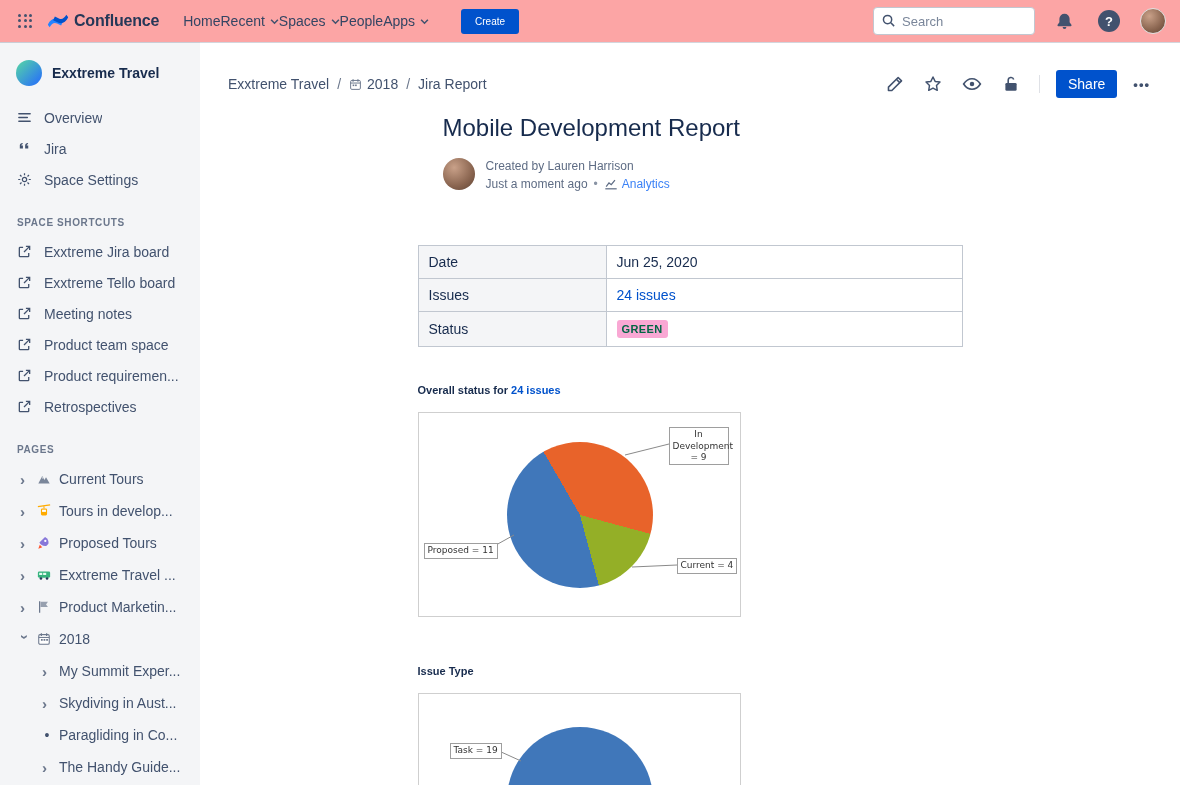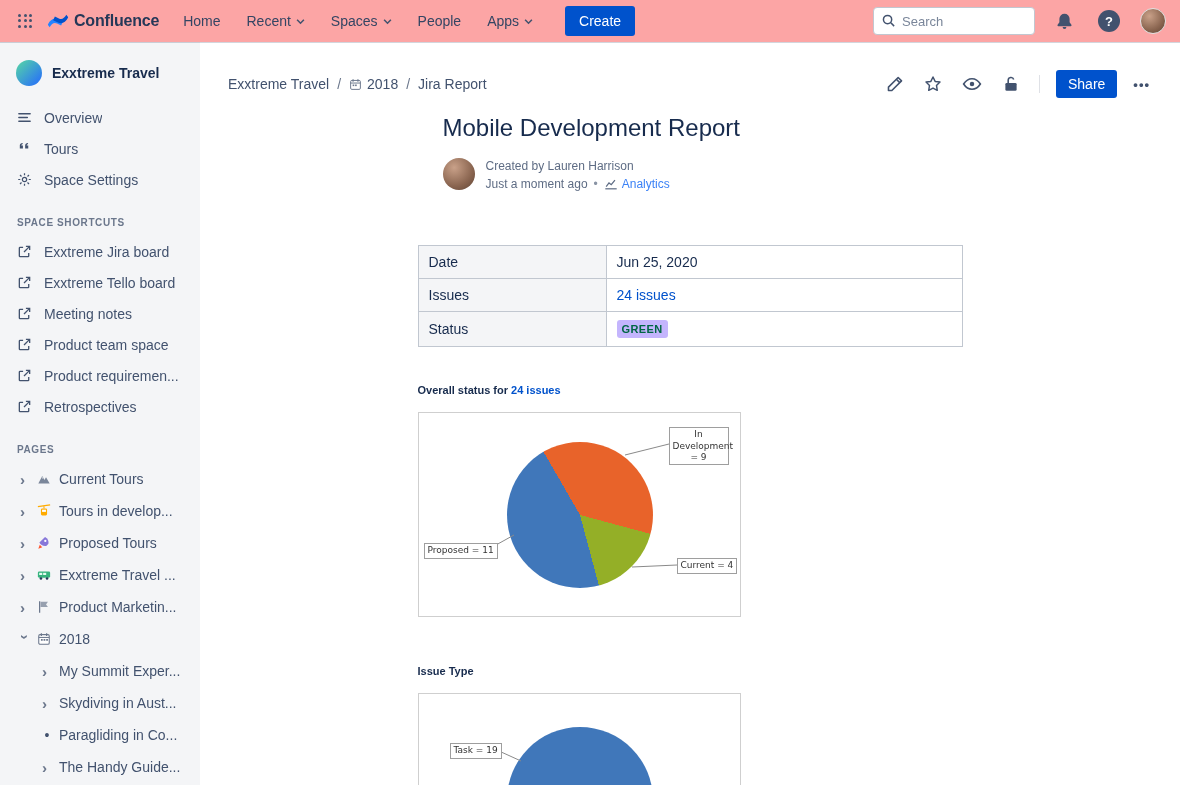--- a/index.html
+++ b/index.html
@@ -13,24 +13,24 @@
     position:absolute; top:0; left:0; width:1180px; height:42px; background:#fca5a5;
     display:flex; align-items:center; justify-content:space-between;
     padding:0 14px; box-shadow:0 1px 0 rgba(9,30,66,.18); z-index:30;
   }
   .nav-left { display:flex; align-items:center; gap:10px; }
   .icon-btn { background:none; border:none; padding:4px; cursor:pointer; display:flex; align-items:center; border-radius:3px; }
   .grid-icon { width:15px; height:15px; display:grid; grid-template-columns:repeat(3,1fr); gap:2px; }
   .grid-icon i { width:3px; height:3px; background:#42526E; border-radius:50%; }
   .logo { display:flex; align-items:center; gap:5px; text-decoration:none; margin-right:14px; cursor:pointer; }
   .logo-text { font-size:16px; font-weight:700; color:#253858; letter-spacing:-0.2px; }
-  .nav-links { display:flex; align-items:center; gap:26px; margin-right:22px; }
+  .nav-links { display:flex; align-items:center; margin-right:22px; }
   .nav-link { display:flex; align-items:center; gap:5px; font-size:14px; font-weight:500; color:#344563; text-decoration:none; cursor:pointer; }
   .create-btn {
-    background:#0052CC; color:#fff; border:none; border-radius:3px; font-size:14px; font-weight:500;
+    background:#0052CC; color:#fff; border:none; border-radius:3px; font-size:10px; font-weight:500;
     padding:7px 14px; cursor:pointer; font-family:inherit;
   }
   .nav-right { display:flex; align-items:center; gap:16px; }
   .search-wrap { position:relative; }
   .search-input {
     width:162px; height:28px; border:1px solid #C1C7D0; border-radius:4px; padding:0 8px 0 28px;
     font-size:13px; color:#172B4D; font-family:inherit; outline:none; background:#fff;
   }
   .search-input::placeholder { color:#7A869A; }
   .search-icon { position:absolute; left:8px; top:6px; }
@@ -77,21 +77,21 @@
   .byline-avatar { width:32px; height:32px; border-radius:50%; background:radial-gradient(circle at 35% 30%, #c9a189, #8a6550 60%, #5e4334); flex:none; }
   .byline-texts { font-size:12px; color:#5E6C84; line-height:16px; padding-top:0; }
   .byline-row2 { display:flex; align-items:center; gap:6px; margin-top:2px; }
   .byline-sep { color:#8993A4; }
   .analytics { display:flex; align-items:center; gap:4px; cursor:pointer; color:#3b82f6; }
 
   table.info { border-collapse:collapse; margin:53px 0 0 0; width:545px; }
   table.info td { border:1px solid #C1C7D0; font-size:14px; padding:8px 10px; }
   td.hcell { width:188px; background:#F4F5F7; color:#172B4D; }
   .cell-link { color:#0052CC; text-decoration:none; cursor:pointer; }
-  .lozenge { display:inline-block; background:#c4b5fd; color:#006644; font-size:11px; font-weight:700; letter-spacing:.4px; padding:2px 5px; border-radius:3px; line-height:1.3; }
+  .lozenge { display:inline-block; background:#f9a8d4; color:#006644; font-size:11px; font-weight:700; letter-spacing:.4px; padding:2px 5px; border-radius:3px; line-height:1.3; }
 
   .sec-heading { font-size:11px; font-weight:700; color:#172B4D; margin:37px 0 0 0; }
   .sec-heading .h-link { color:#0052CC; text-decoration:none; cursor:pointer; }
 
   .chart-box { width:323px; height:205px; border:1px solid #CFCFCF; position:relative; margin-top:16px; background:#fff; }
   .pie { position:absolute; width:146px; height:146px; border-radius:50%; }
   .pie1 { left:88px; top:29px; }
   .pie2 { left:88px; top:33px; }
   .callout {
     position:absolute; background:#fff; border:1px solid #9e9e9e; color:#333;
@@ -191,21 +191,21 @@
         </svg>
     </span>
     <span class="lbl">Overview</span>
   </div>
   <div class="side-item">
     <span class="picon">
       <svg width="15" height="15" viewBox="0 0 16 16">
           <path fill="#42526E" d="M3 4.6C3 3 4.1 2 5.9 2l.3 1.3c-1 .2-1.5.7-1.6 1.6H6.3V8H3zM8.7 4.6C8.7 3 9.8 2 11.6 2l.3 1.3c-1 .2-1.5.7-1.6 1.6H12V8H8.7z"></path>
         </svg>
     </span>
-    <span class="lbl">Tours</span>
+    <span class="lbl">Jira</span>
   </div>
   <div class="side-item">
     <span class="picon">
       <svg width="15" height="15" viewBox="0 0 16 16" fill="none" stroke="#42526E" stroke-width="1.3">
           <circle cx="8" cy="8" r="2.3"></circle>
           <path d="M8 1.3v2.2M8 12.5v2.2M1.3 8h2.2M12.5 8h2.2M3.2 3.2l1.6 1.6M11.2 11.2l1.6 1.6M12.8 3.2l-1.6 1.6M4.8 11.2l-1.6 1.6"></path>
         </svg>
     </span>
     <span class="lbl">Space Settings</span>
   </div>

